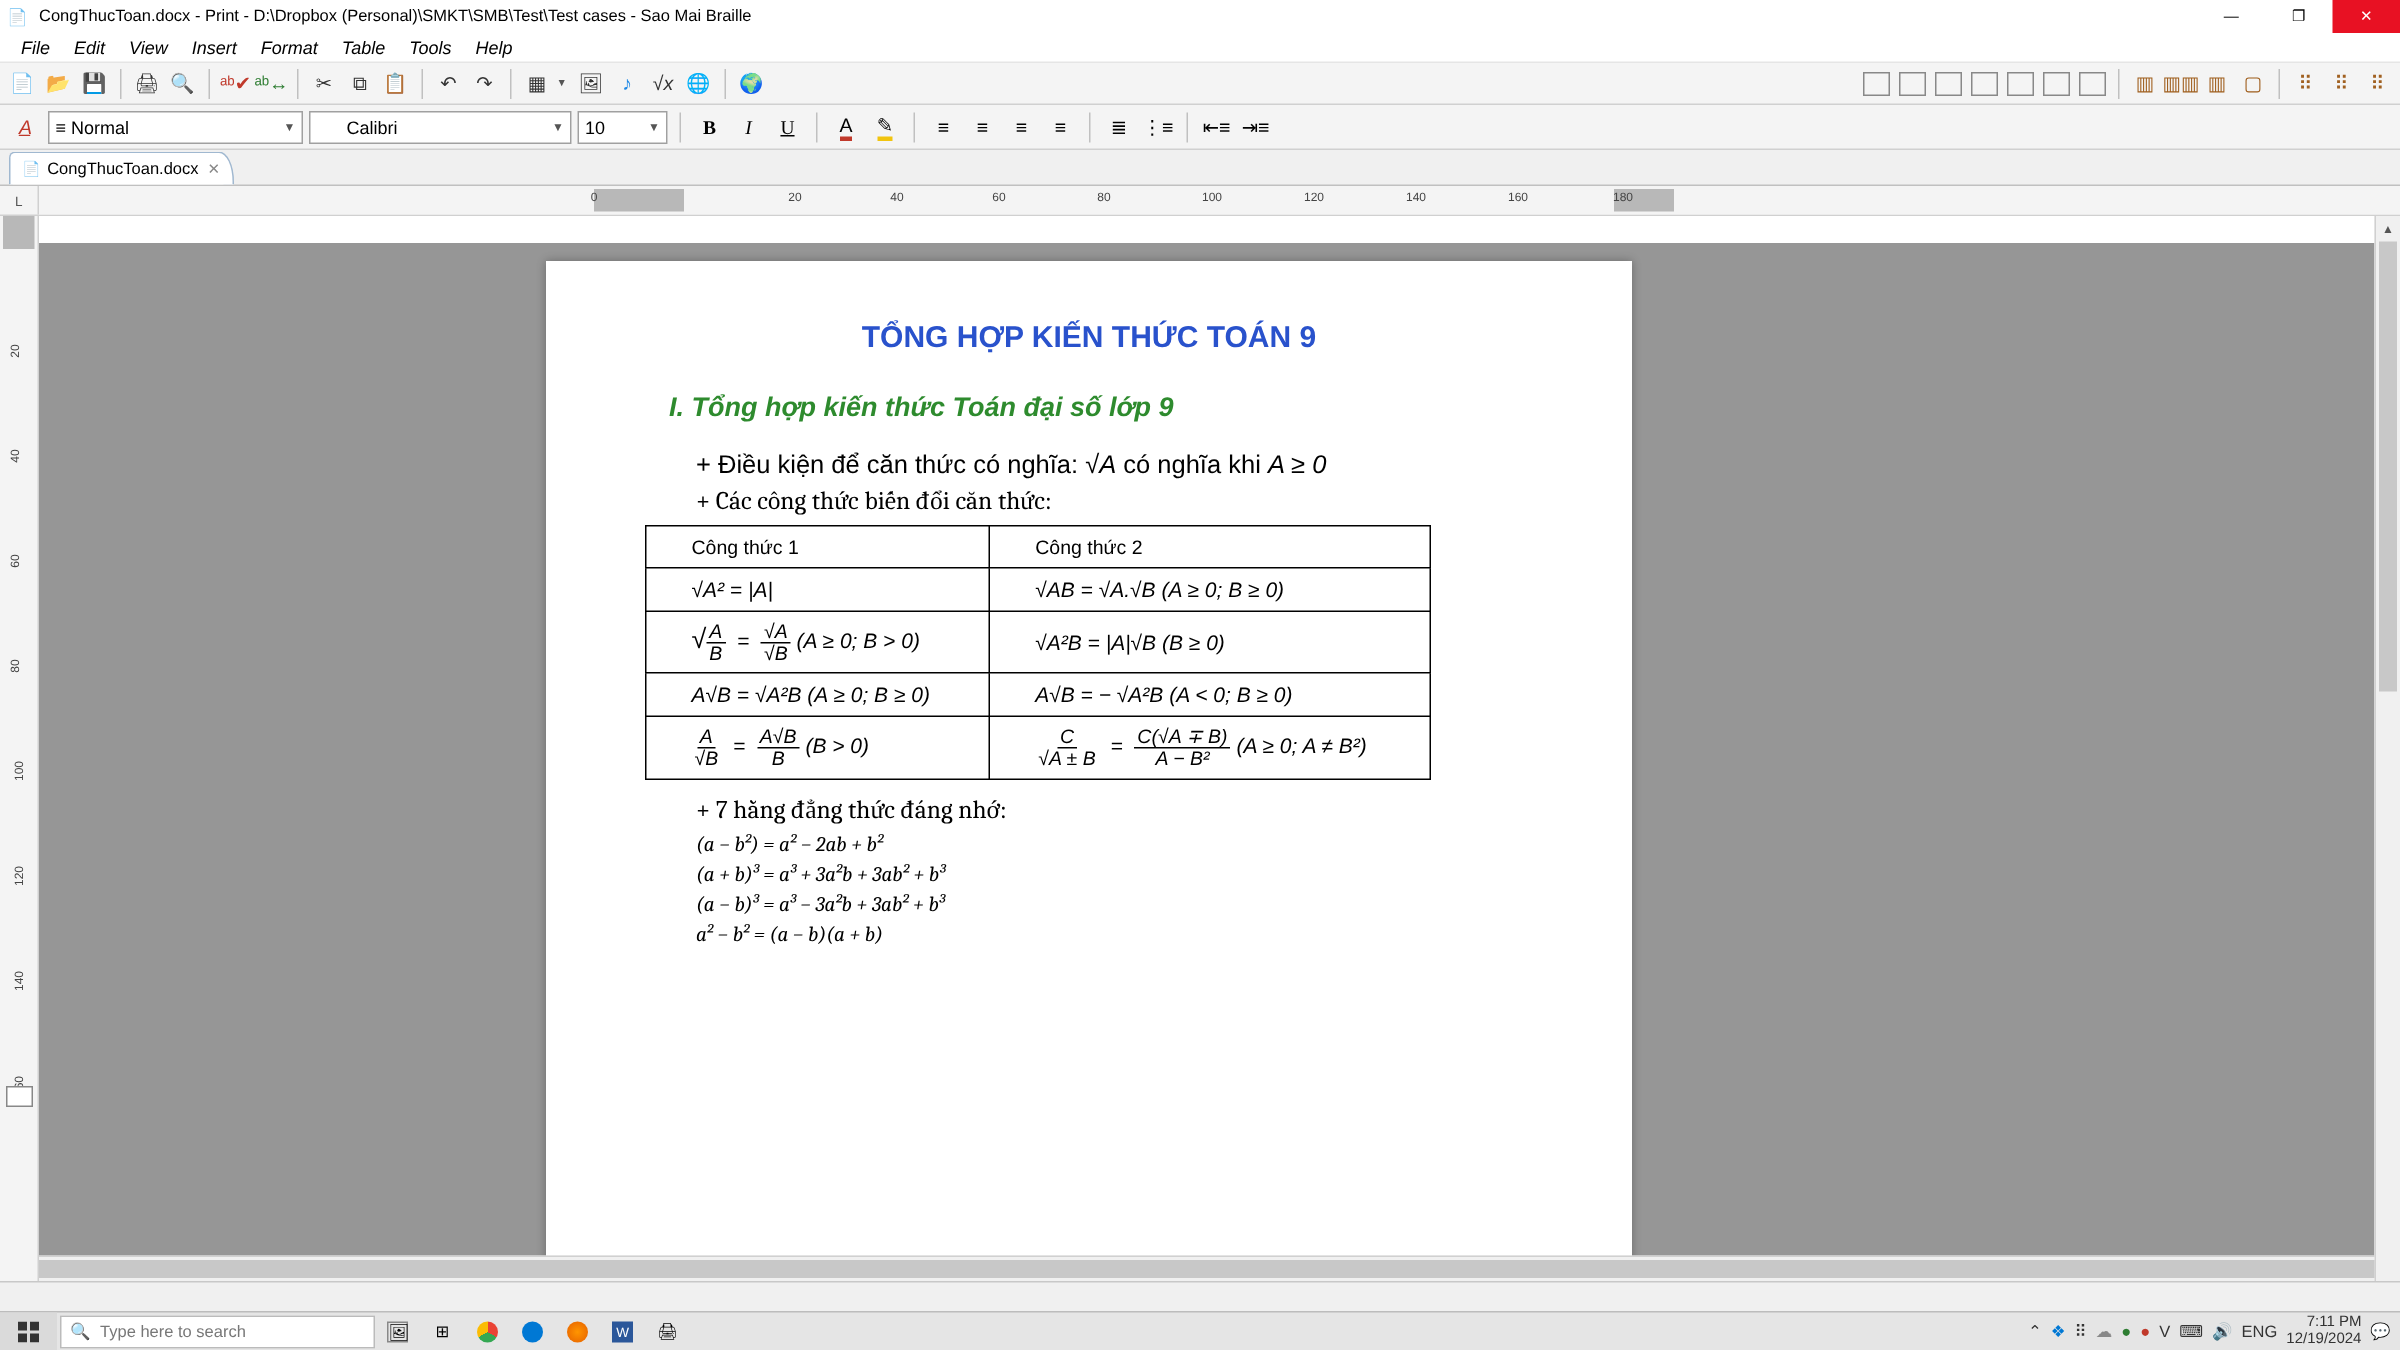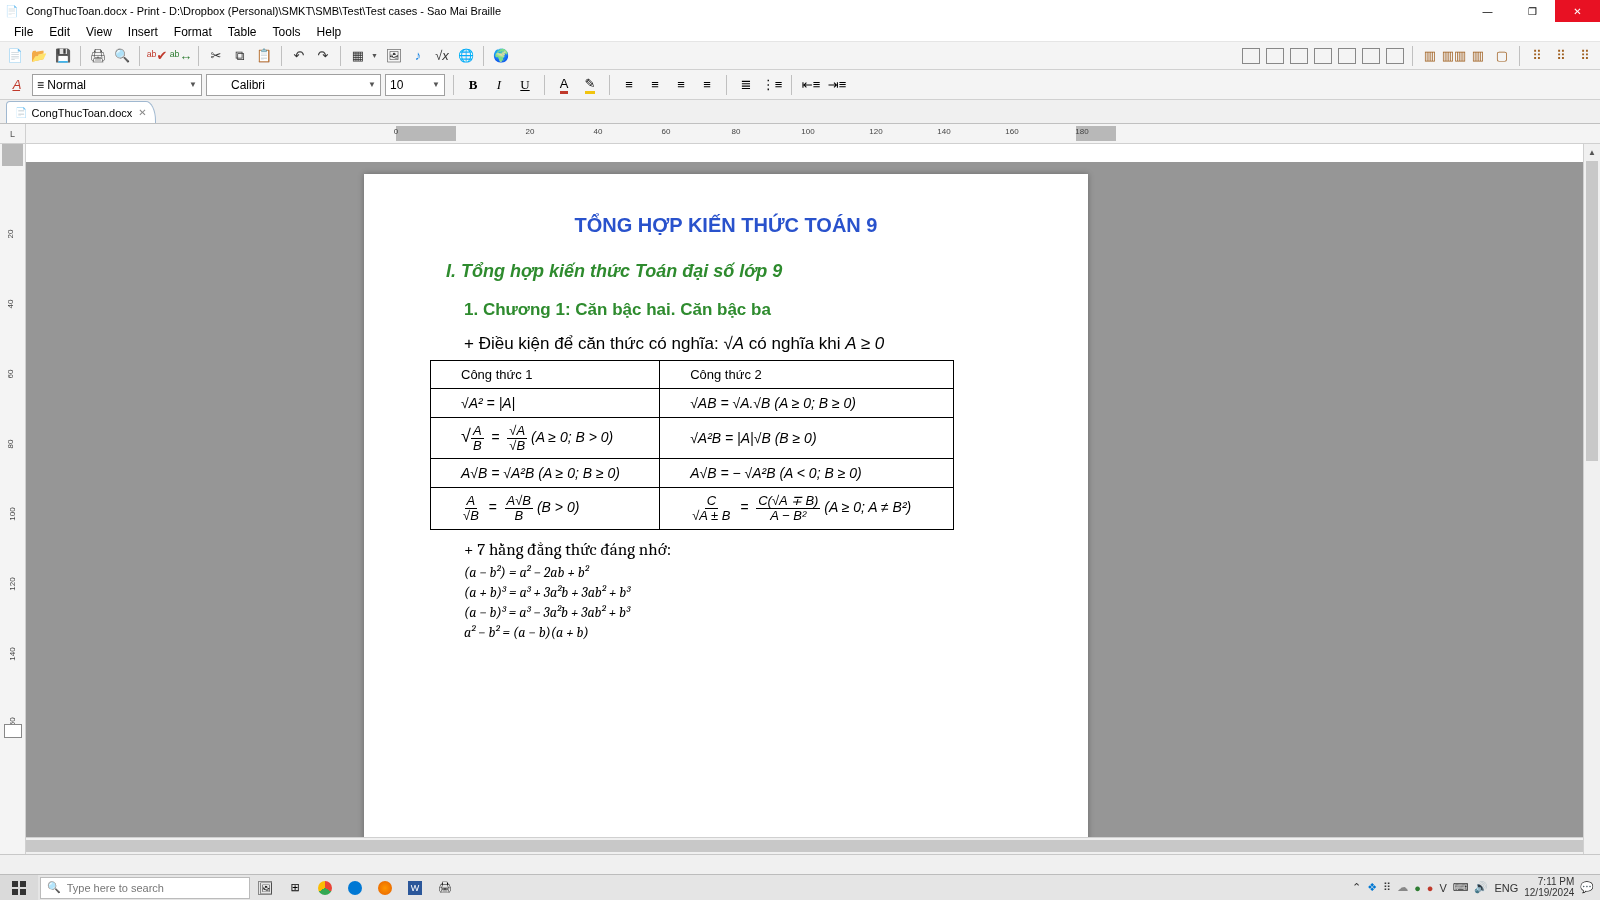--- a/index.html
+++ b/index.html
@@ -7,21 +7,21 @@
 
 
 .titlebar { height: 22px; background: #fff; display: flex; align-items: center; font-size: 11px; }
 .titlebar .app-icon { width: 16px; height: 16px; margin: 0 4px; display:inline-flex; align-items:center; justify-content:center; }
 .titlebar .title-text { flex: 1; padding-left: 2px; }
 .titlebar .win-btn { width: 45px; height: 22px; display: flex; align-items: center; justify-content: center; font-size: 10px; }
 .titlebar .win-close { background:#e81123; color:#fff; }
 
 
 .menubar { height: 20px; background: #fff; display: flex; align-items: center; font-size: 12px; padding-left: 6px; border-bottom: 1px solid #e5e5e5; }
-.menubar .menu-item { padding: 0 8px; }
+.menubar .menu-item { padding: 0 8px; font-style: italic; }
 
 
 .toolbar { height: 28px; background: #f4f4f4; border-bottom: 1px solid #d0d0d0; display:flex; align-items:center; padding: 0 4px; gap:2px; }
 .toolbar .sep { width:1px; height:20px; background:#c0c0c0; margin:0 4px; }
 .toolbar .btn { width:22px; height:22px; display:flex; align-items:center; justify-content:center; font-size:13px; color:#333; border:1px solid transparent; }
 .toolbar .drop { width:10px; font-size:7px; color:#555; }
 .toolbar-spacer { flex:1; }
 .toolbar .rectbtn { width:18px; height:16px; border:1px solid #888; margin:0 2px; }
 
 .fmt-row { height: 30px; background:#f4f4f4; border-bottom:1px solid #d0d0d0; display:flex; align-items:center; padding:0 6px; gap:4px; }
@@ -237,24 +237,24 @@
     <span class="tick-label" style="top:510px;">140</span>
     <span class="tick-label" style="top:580px;">160</span>
     <div class="float-box" style="top:580px;"></div>
   </div>
 
   <div class="canvas">
     <div class="page" style="left:338px; top:12px; width:724px; height:1000px;">
       <div class="doc">
         <div class="title1">TỔNG HỢP KIẾN THỨC TOÁN 9</div>
         <div class="title2">I. Tổng hợp kiến thức Toán đại số lớp 9</div>
-        <div class="title3">1. Chương 1: Căn bậc hai. Căn bậc ba</div>
         <div class="line">
           <span>+ Điều kiện để căn thức có nghĩa: </span><span style="font-style:italic;">√A</span><span> có nghĩa khi </span><span style="font-style:italic;">A ≥ 0</span>
         </div>
+        <div class="line">+ Các công thức biến đổi căn thức:</div>
 
         <table class="formula-table">
           <tbody>
               <tr>
             <th>Công thức 1</th>
             <th>Công thức 2</th>
           </tr>
           <tr>
             <td>√A² = |A|</td>
             <td>√AB = √A.√B (A ≥ 0; B ≥ 0)</td>

